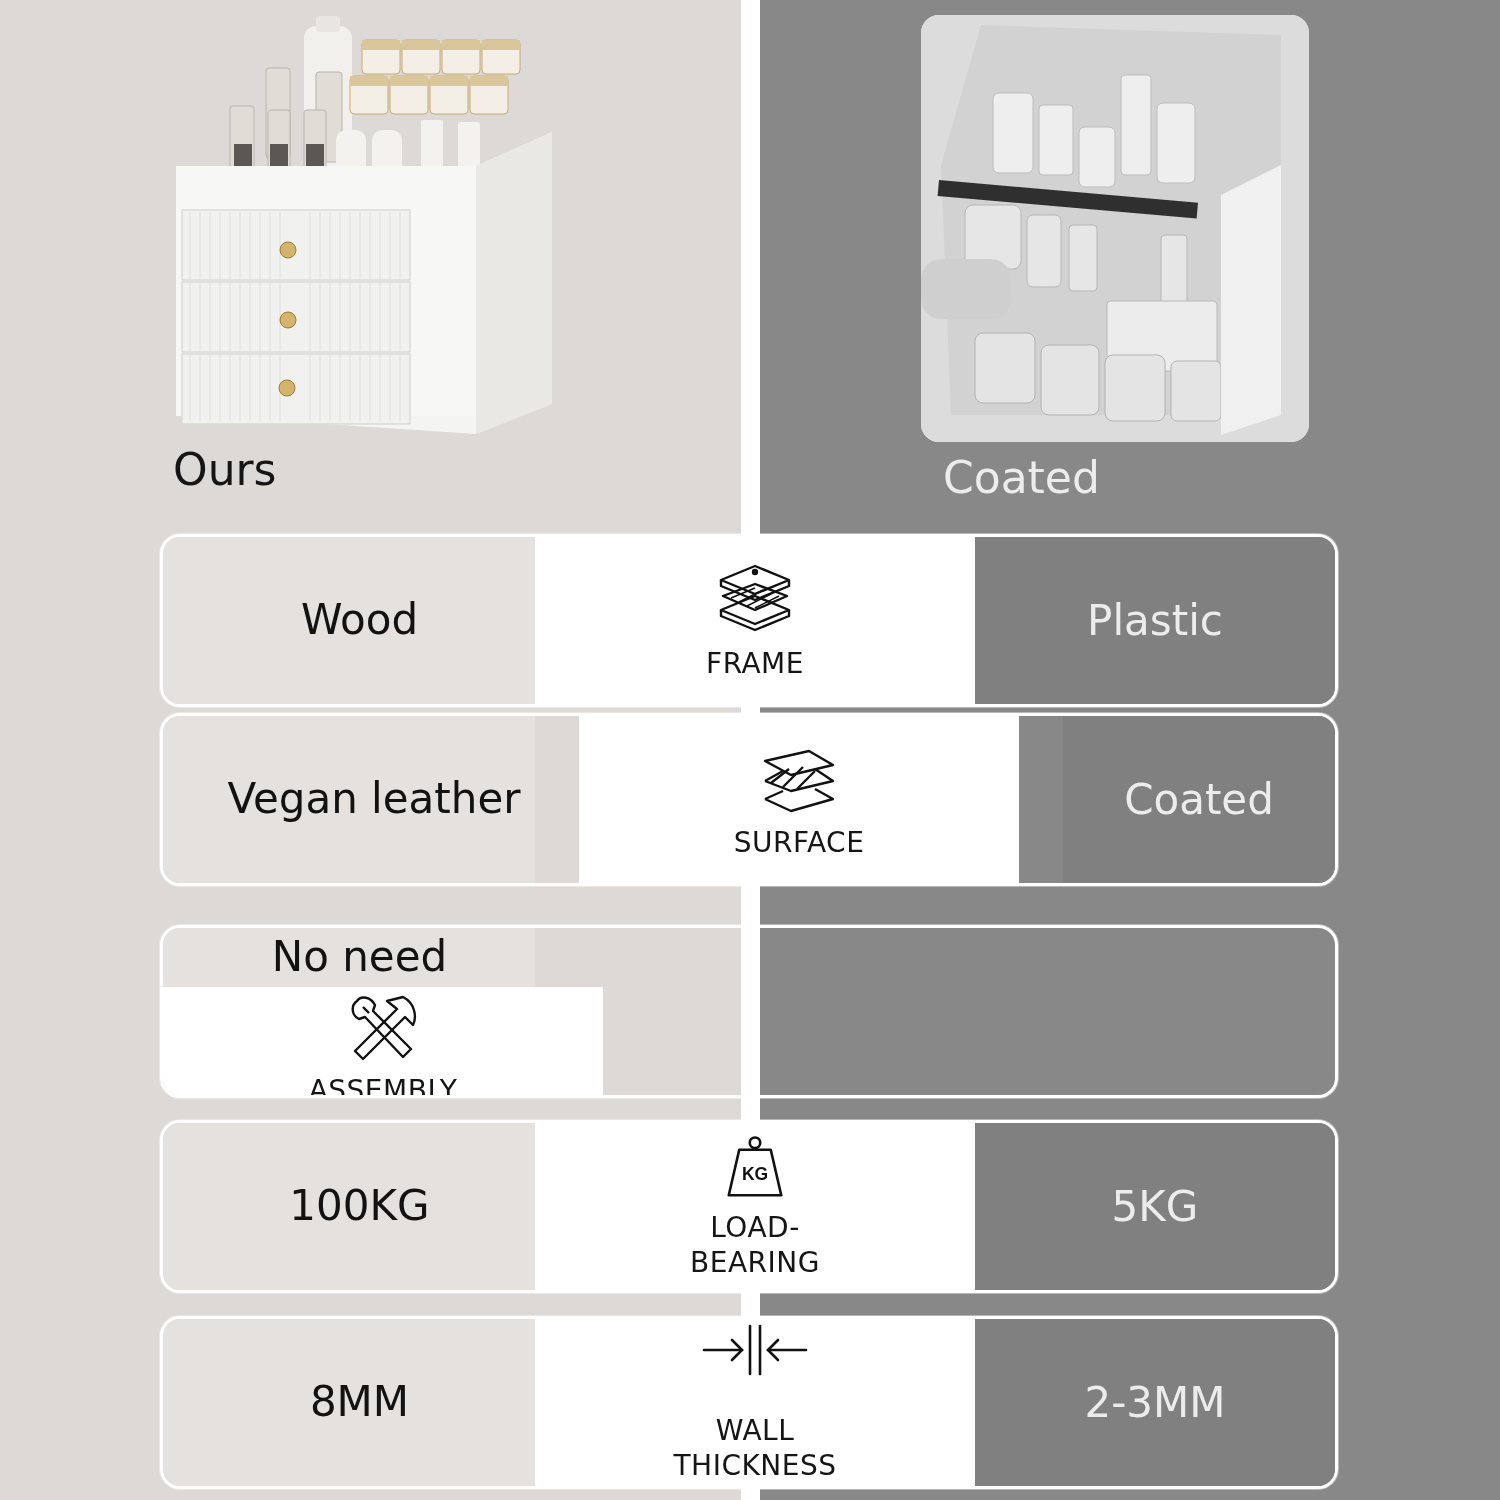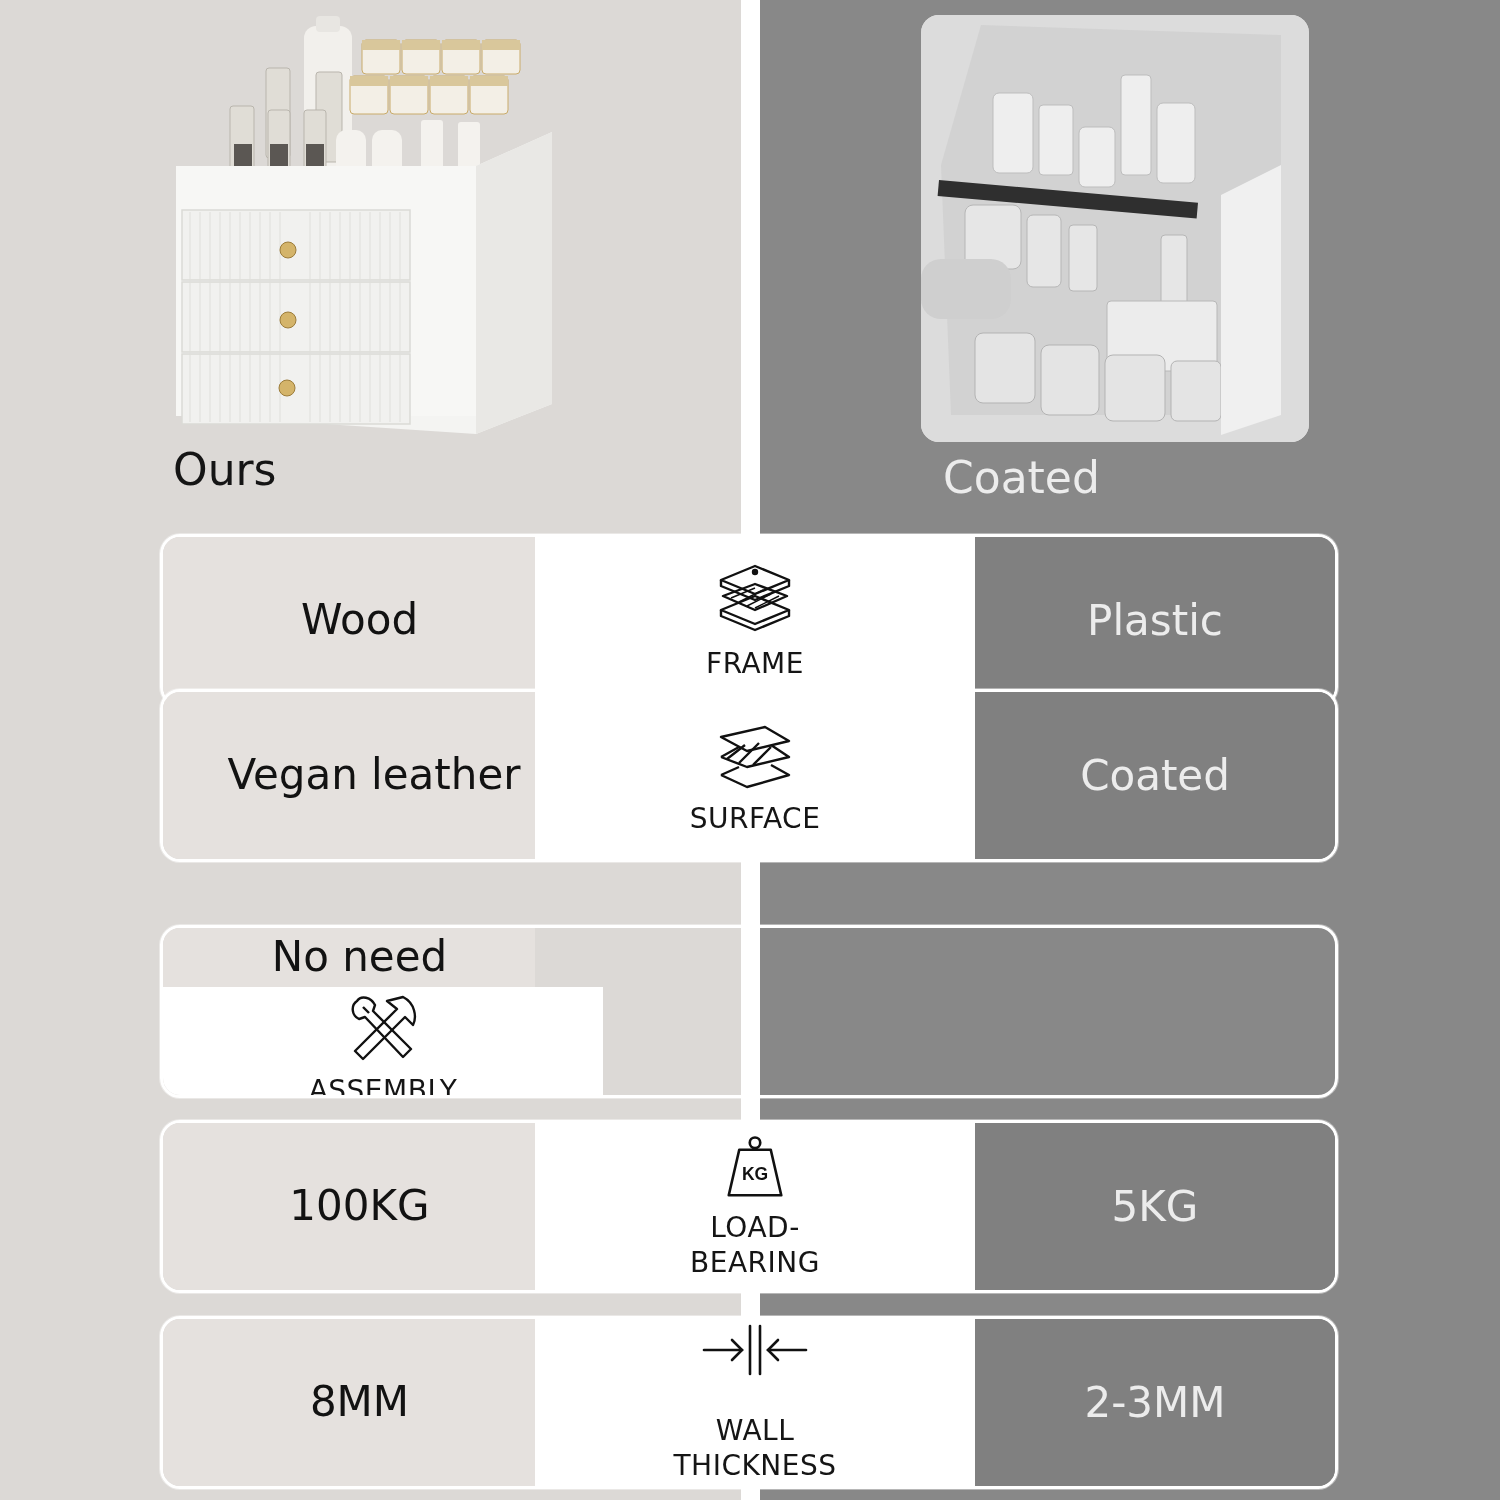--- a/index.html
+++ b/index.html
@@ -189,21 +189,21 @@
         <path d="M6 50 L40 36 L74 50 L40 64 Z"></path>
         <path d="M6 50 V56 L40 70 L74 56 V50"></path>
         <circle cx="40" cy="12" r="2" fill="#111"></circle>
       </svg>
     </div>
     <div class="feature-label">FRAME</div>
   </div>
   <div class="cell-others">Plastic</div>
 </div>
 
-<div class="row" style="top:689px;">
+<div class="row" style="top:713px;gap:44px;">
   <div class="cell-ours" style="width:372px; padding-left:50px;">Vegan leather</div>
   <div class="cell-feature">
     <div class="feature-icon">
       <svg viewBox="0 0 80 80" fill="none" stroke="#111" stroke-width="2.4" stroke-linejoin="round">
         <path d="M6 22 L50 12 L74 26 L32 36 Z"></path>
         <path d="M6 42 L24 32 M56 30 L74 42 L32 52 L6 42"></path>
         <path d="M12 44 L30 30 M24 48 L44 28 M38 50 L56 32"></path>
         <path d="M6 60 L24 52 M56 50 L74 60 L32 72 L6 60"></path>
       </svg>
     </div>

